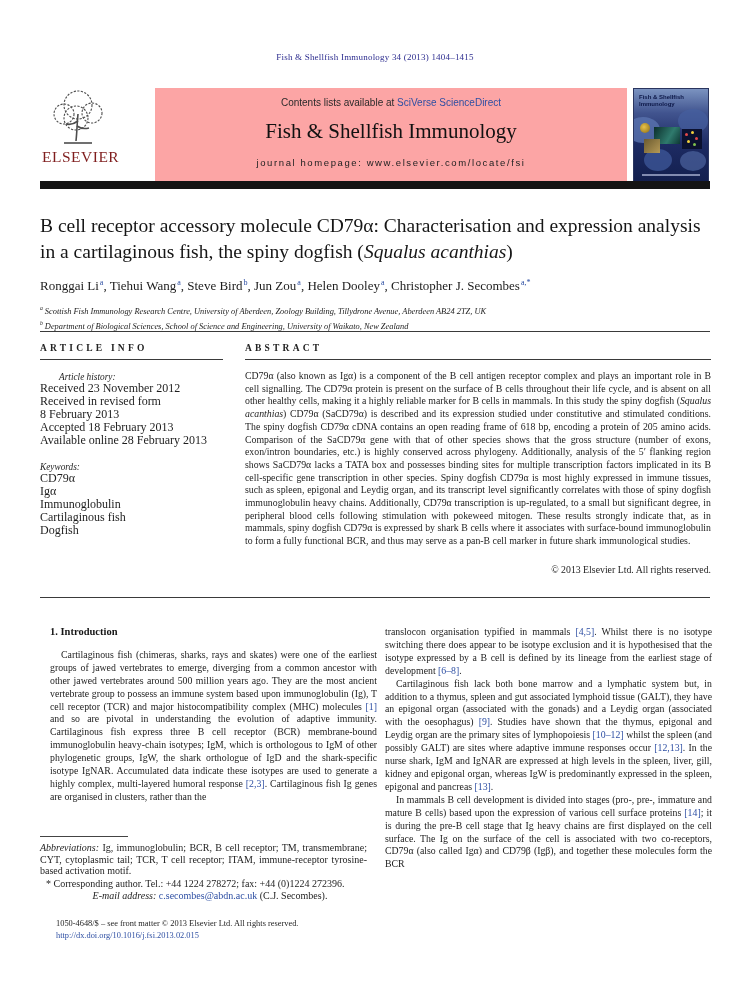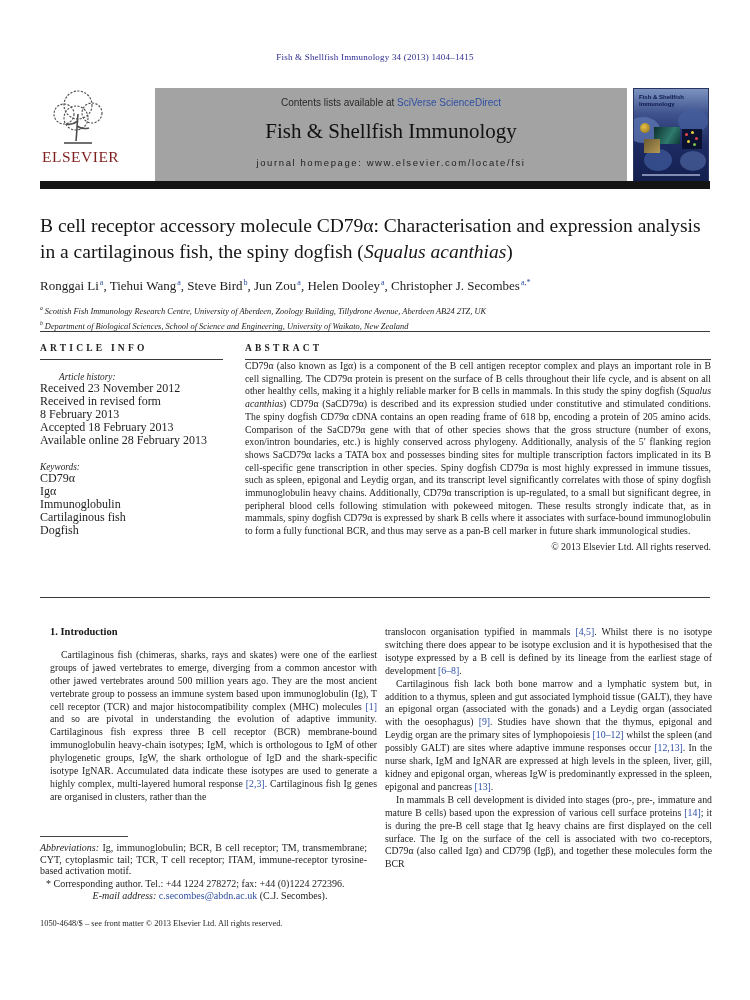--- a/index.html
+++ b/index.html
@@ -17,21 +17,21 @@
   
   .masthead{top:52px;left:0;width:750px;text-align:center;
     font-size:9px;letter-spacing:.2px;color:#2d2d8f;}
 
   
   .header-band{left:40px;top:88px;width:670px;height:93px;}
   .els-logo{position:absolute;left:2px;top:0;width:110px;height:93px;text-align:left;}
   .els-tree{display:block;margin-left:4px;}
   .els-word{font-size:15.5px;color:#7f1d1d;letter-spacing:.5px;line-height:1;
     font-family:"Liberation Serif",serif;margin-top:1px;}
-  .gray-box{position:absolute;left:115px;top:0;width:472px;height:93px;background:#a3a3a3;
+  .gray-box{position:absolute;left:115px;top:0;width:472px;height:93px;background:#fca5a5;
     text-align:center;}
   .contents-line{margin-top:9px;font-family:"Liberation Sans",sans-serif;font-size:10px;color:#2a2a2a;}
   .journal-title{margin-top:11px;font-size:21px;color:#111;}
   .homepage-line{margin-top:13px;font-family:"Liberation Sans",sans-serif;font-size:9.5px;
     letter-spacing:1.6px;color:#222;}
   .cover{position:absolute;left:593px;top:0;width:74px;height:92px;overflow:hidden;
     background:linear-gradient(180deg,#7b93c0 0%,#41548f 26%,#1d2b63 60%,#131f4e 100%);
     border:1px solid #2a355f;}
   .cover-blob{position:absolute;border-radius:50%;}
   .cover-title{position:absolute;left:5px;top:5px;color:#0d1848;
@@ -52,38 +52,38 @@
   .rule-mid{left:40px;top:597px;width:670px;}
 
   
   .col-heading{font-size:9.5px;font-weight:bold;letter-spacing:3.2px;color:#222;}
   .head-rule{height:1px;background:#3a3a3a;margin-top:6px;}
   .info-col{left:40px;top:343px;width:183px;}
   .info-label{font-style:italic;font-size:9.3px;margin-top:12px;margin-left:19px;}
   .info-item{font-size:12px;line-height:13px;}
   .kw-label{font-style:italic;font-size:9.3px;margin-top:15px;}
   .abs-col{left:245px;top:343px;width:466px;}
-  .abstract-body{font-size:9.8px;line-height:12.7px;text-align:justify;color:#1c1c1c;}
-  .abstract-copy{margin-top:3px;font-size:9.8px;text-align:right;}
+  .abstract-body{margin-top:10px;font-size:9.8px;line-height:12.7px;text-align:justify;color:#1c1c1c;}
+  .abstract-copy{margin-top:16px;font-size:9.8px;text-align:right;}
 
   
   .body-col{font-size:9.8px;line-height:12.9px;text-align:justify;color:#1b1b1b;}
   .body-left{left:50px;top:626px;width:327px;}
   .body-right{left:385px;top:626px;width:327px;}
   .sec-heading{font-size:10.5px;font-weight:bold;color:#161616;}
   .para{margin:0;}
   .para.indent{text-indent:11px;}
   .body-left .para{margin-top:10px;text-indent:11px;}
 
   
   .footnote{left:40px;top:836px;width:327px;font-size:10px;line-height:11.7px;text-align:justify;}
   .fn-rule{width:88px;height:1px;background:#444;margin-bottom:5px;}
   .fn-corr{margin-top:1px;padding-left:6px;text-align:left;}
   .fn-email{padding-left:13px;text-align:center;}
-  .imprint{left:40px;top:918px;width:340px;font-size:8.4px;line-height:11.5px;text-align:left;}
+  .imprint{left:56px;top:918px;width:340px;font-size:8.4px;line-height:11.5px;text-align:left;}
 </style>
 </head>
 <body>
 
 <div class="abs masthead">Fish &amp; Shellfish Immunology 34 (2013) 1404–1415</div>
 
 <div class="abs header-band">
   <div class="els-logo">
     <svg class="els-tree" width="64" height="60" viewBox="0 0 64 60">
       <g fill="none" stroke="#4d4d4d" stroke-width="1.1" stroke-dasharray="2.2 1.4">
@@ -183,13 +183,14 @@
 
 <div class="abs footnote">
   <div class="fn-rule"></div>
   <div><span class="i">Abbreviations:</span><span> Ig, immunoglobulin; BCR, B cell receptor; TM, transmembrane; CYT, cytoplasmic tail; TCR, T cell receptor; ITAM, immune-receptor tyrosine-based activation motif.</span></div>
   <div class="fn-corr">* Corresponding author. Tel.: +44 1224 278272; fax: +44 (0)1224 272396.</div>
   <div class="fn-email"><span class="i">E-mail address:</span><span> </span><span class="link">c.secombes@abdn.ac.uk</span><span> (C.J. Secombes).</span></div>
 </div>
 
 <div class="abs imprint">
   <div>1050-4648/$ – see front matter © 2013 Elsevier Ltd. All rights reserved.</div>
+  <div class="link">http://dx.doi.org/10.1016/j.fsi.2013.02.015</div>
 </div>
 
 </body></html>

